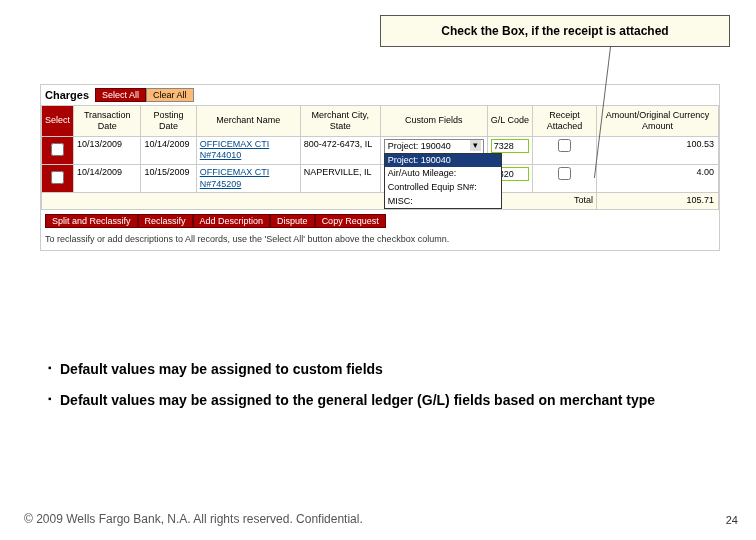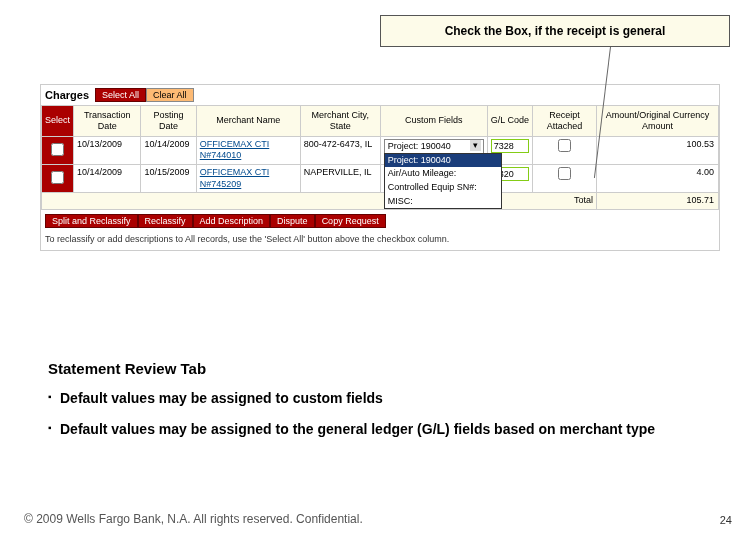--- a/index.html
+++ b/index.html
@@ -185,32 +185,32 @@
   }
   .footer {
     position: absolute;
     left: 24px;
     bottom: 14px;
     font-size: 12px;
     color: #555;
   }
   .pagenum {
     position: absolute;
-    right: 24px;
+    right: 18px;
     bottom: 14px;
     font-size: 11px;
     color: #333;
   }
   td.rcpt { text-align: center; }
 </style>
 </head>
 <body>
 
 <div class="callout">
-  <span>Check the Box, if the receipt is general</span>
+  <span>Check the Box, if the receipt is attached</span>
 </div>
 <div class="callout-line"></div>
 
 <div class="charges-panel">
   <div class="panel-header">
     <span class="panel-title">Charges</span>
     <button class="btn-red">Select All</button>
     <button class="btn-white">Clear All</button>
   </div>
 
@@ -284,19 +284,18 @@
     <button class="btn-red">Split and Reclassify</button>
     <button class="btn-red">Reclassify</button>
     <button class="btn-red">Add Description</button>
     <button class="btn-red">Dispute</button>
     <button class="btn-red">Copy Request</button>
   </div>
   <div class="hint">To reclassify or add descriptions to All records, use the 'Select All' button above the checkbox column.</div>
 </div>
 
 <div class="body-text">
-  <h3>Statement Review Tab</h3>
   <p>Default values may be assigned to custom fields</p>
   <p>Default values may be assigned to the general ledger (G/L) fields based on merchant type</p>
 </div>
 
 <div class="footer">© 2009 Wells Fargo Bank, N.A. All rights reserved. Confidential.</div>
 <div class="pagenum">24</div>
 
 </body></html>

